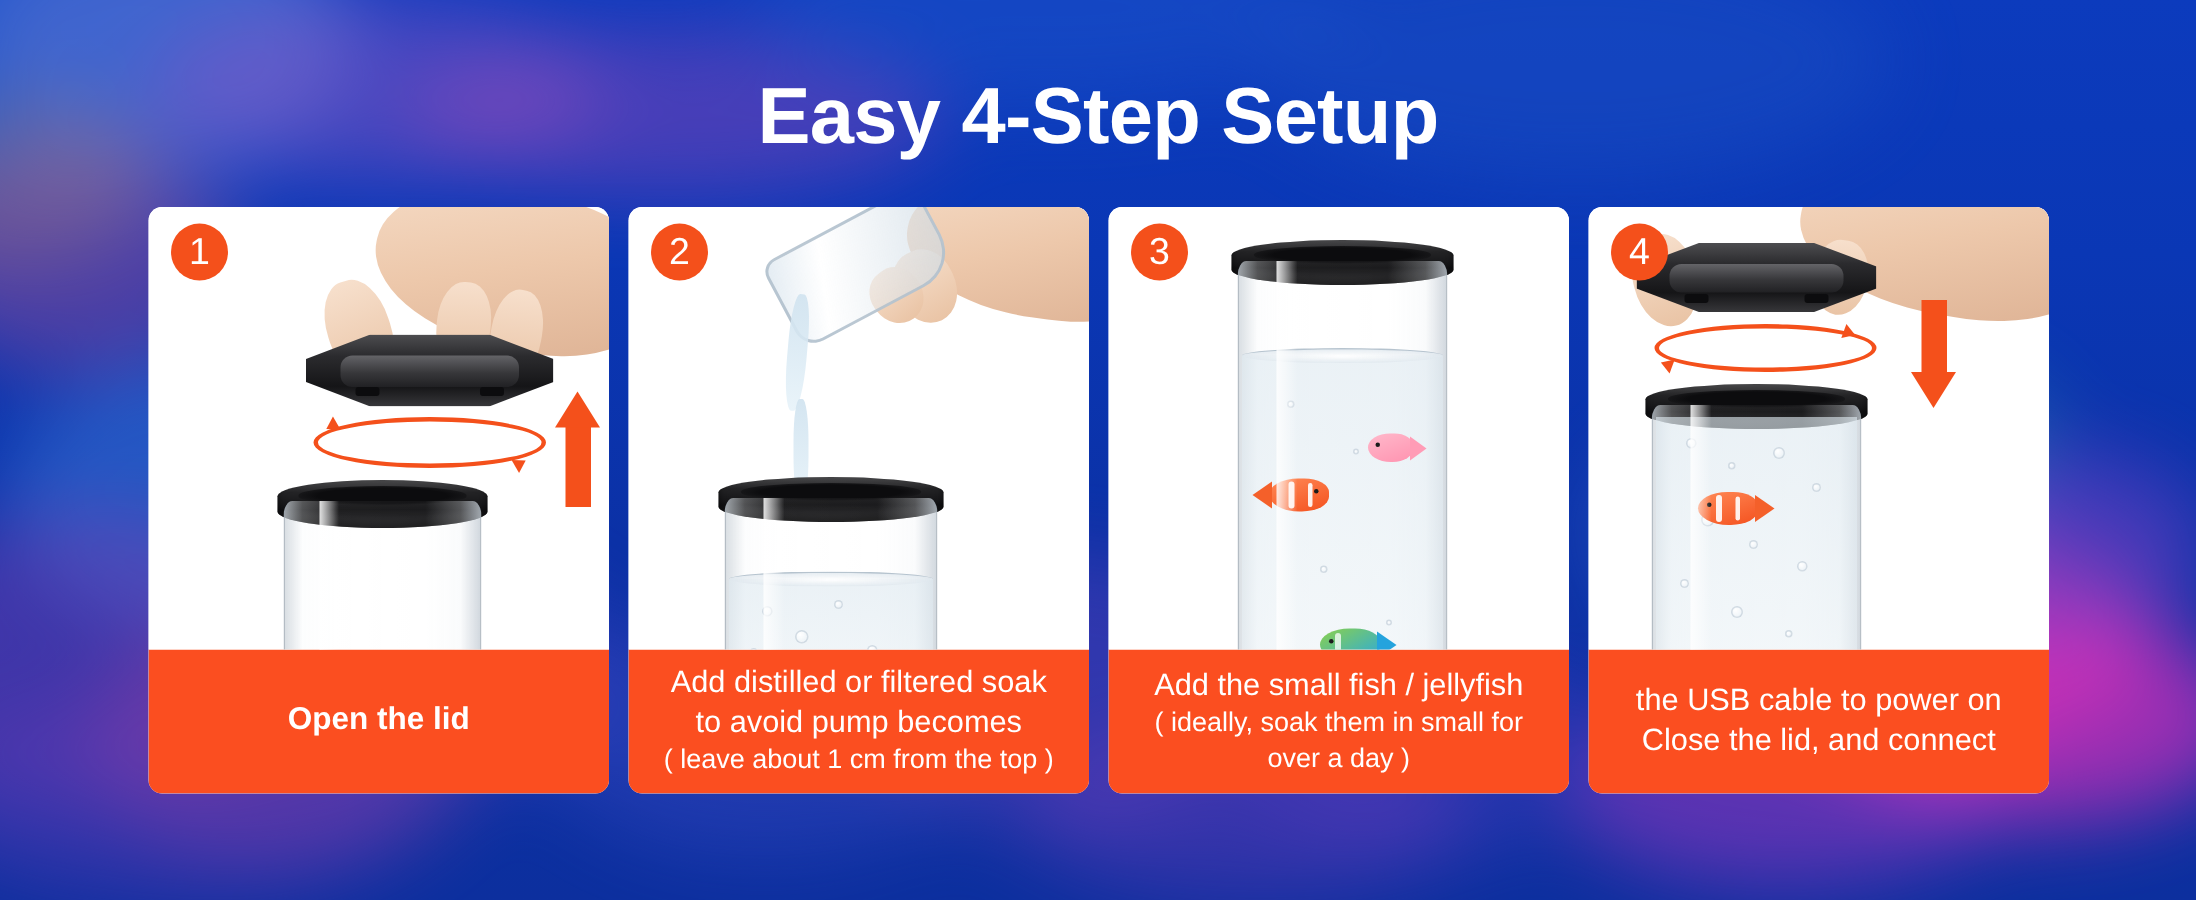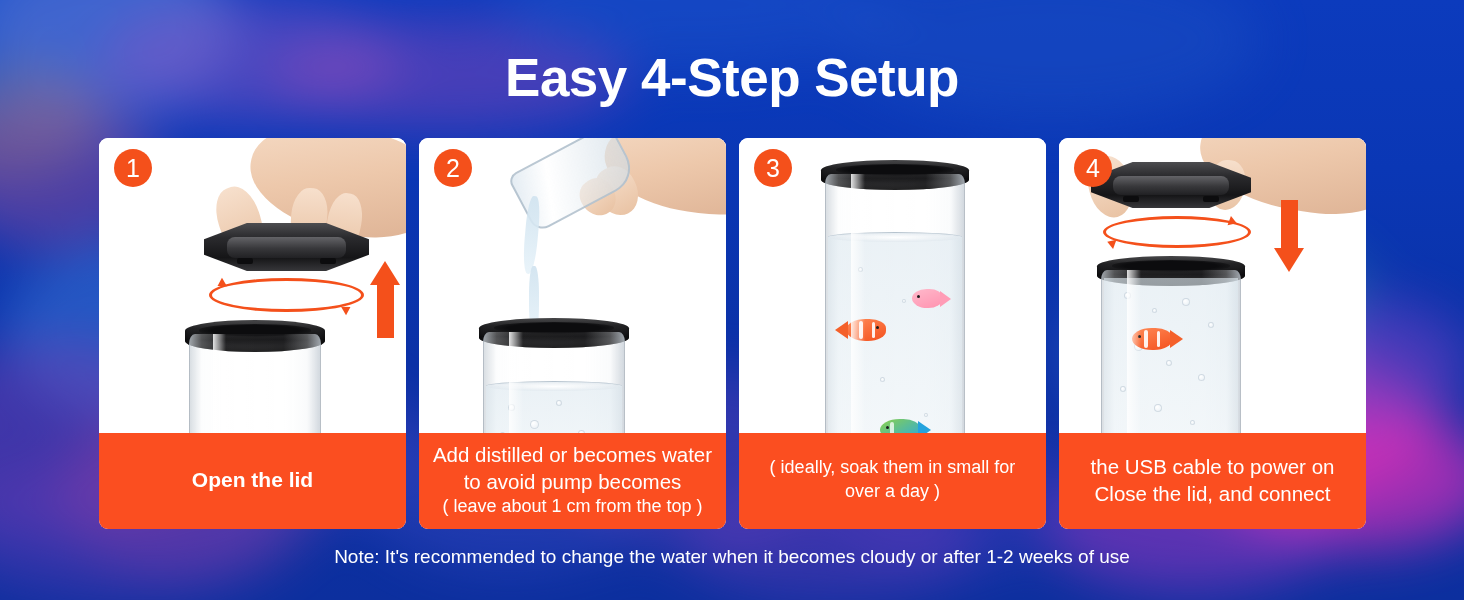--- a/index.html
+++ b/index.html
@@ -302,21 +302,21 @@
               <div class="bubble" style="left:92px; top:44px; width:7px; height:7px;"></div>
 
               <div class="bubble" style="left:14px; top:46px; width:5px; height:5px;"></div>
 
             </div>
 
           </div>
         </div>
       </div>
       <div class="caption">
-        <div class="cap-line">Add distilled or becomes water</div>
+        <div class="cap-line">Add distilled or filtered soak</div>
         <div class="cap-line">to avoid pump becomes</div>
         <div class="cap-line small">( leave about 1 cm from the top )</div>
       </div>
     </div>
 
     <div class="panel panel-3">
       <div class="panel-photo">
         <div class="badge">3</div>
         <div class="scene">
           <div class="collar" style="left:82px; top:22px; width:148px; height:30px;"></div>
@@ -348,20 +348,21 @@
                 <div class="fish-stripe" style="left:10px; top:3px; width:4px; height:16px; background:rgba(255,255,255,.75);"></div>
                 <div class="fish-eye" style="left:6px; top:7px;"></div>
               </div>
 
             </div>
 
           </div>
         </div>
       </div>
       <div class="caption">
+        <div class="cap-line">Add the small fish / jellyfish</div>
         <div class="cap-line small">( ideally, soak them in small for</div>
         <div class="cap-line small">over a day )</div>
       </div>
     </div>
 
     <div class="panel panel-4">
       <div class="panel-photo">
         <div class="badge">4</div>
         <div class="scene">
 
@@ -409,15 +410,14 @@
         </div>
       </div>
       <div class="caption">
         <div class="cap-line">the USB cable to power on</div>
         <div class="cap-line">Close the lid, and connect</div>
       </div>
     </div>
 
   </div>
 
-  <div class="note">Note: It's recommended to change the water when it becomes cloudy or after 1-2 weeks of use</div>
 
 </div>
 
 </body></html>

